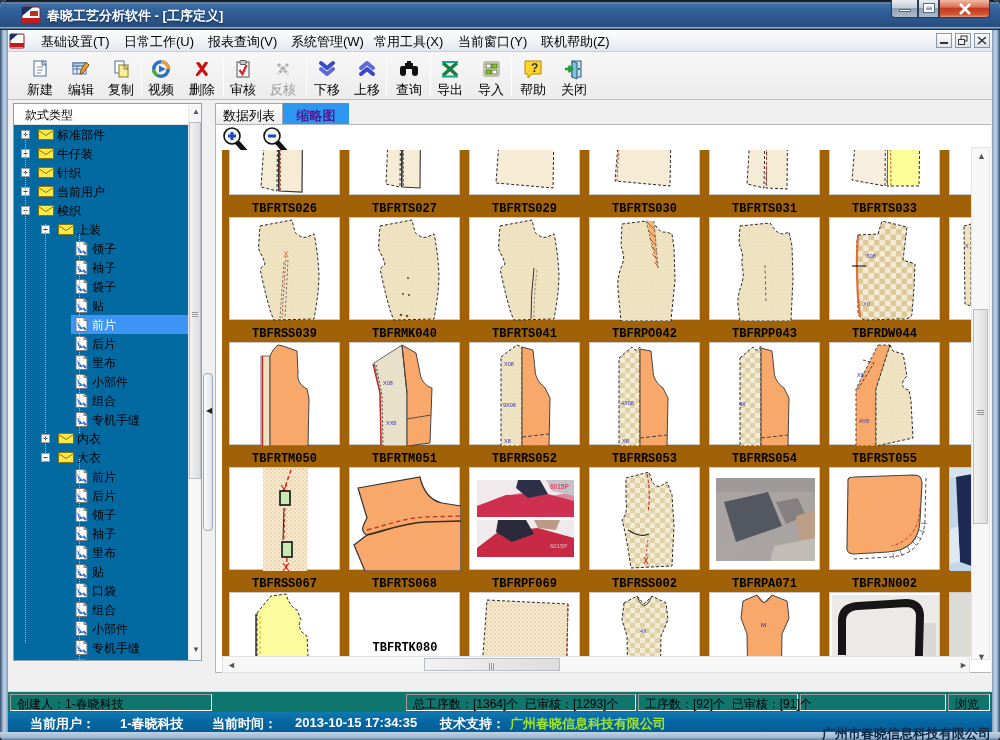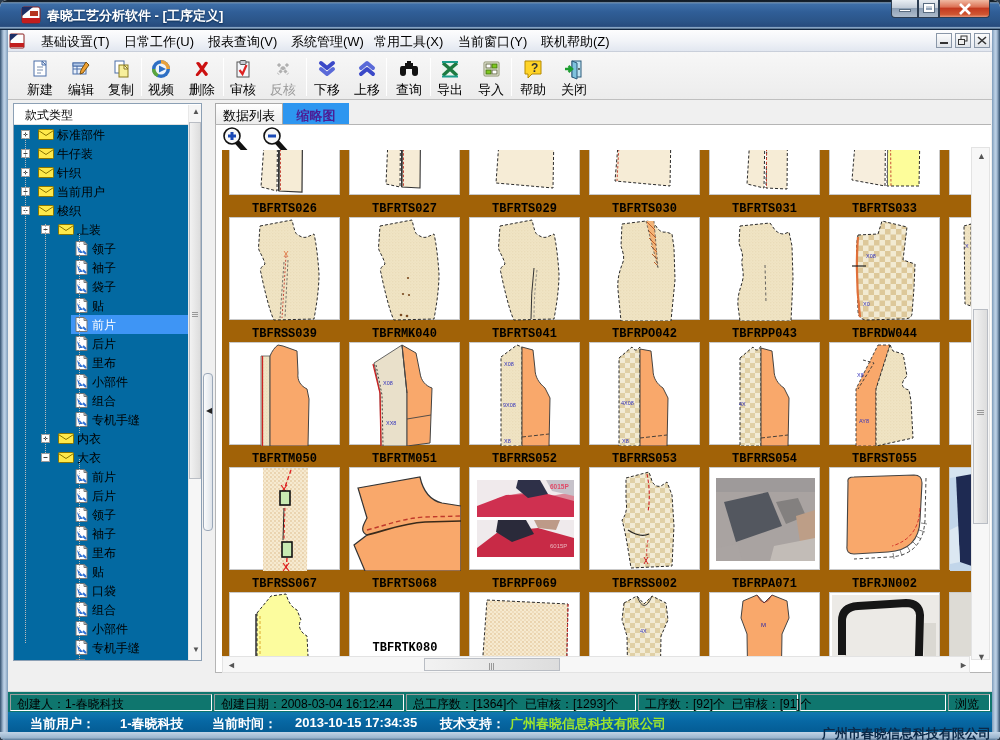--- a/index.html
+++ b/index.html
@@ -1565,21 +1565,20 @@
     <div class="arr" style="left:5px;top:505px">▼</div>
   </div>
   <div id="hsb" class="abs">
     <div class="arr" style="left:4px;top:4px">◄</div>
     <div class="sbthumb" style="left:201px;top:1px;width:136px;height:13px"></div>
     <div class="abs" style="left:266px;top:6px;width:1px;height:7px;background:#999;box-shadow:2px 0 #999,4px 0 #999"></div>
     <div class="arr" style="left:736px;top:4px">►</div>
   </div>
   <div id="statusbar" class="abs">
     <div class="abs ssec" style="left:2px;width:202px">创建人：1-春晓科技</div>
-    <div class="abs ssec" style="left:206px;width:190px">创建日期：2008-03-04 16:12:44</div>
     <div class="abs ssec" style="left:398px;width:230px">总工序数：[1364]个&nbsp;&nbsp;已审核：[1293]个</div>
     <div class="abs ssec" style="left:630px;width:160px">工序数：[92]个&nbsp;&nbsp;已审核：[91]个</div>
     <div class="abs ssec" style="left:792px;width:146px"></div>
     <div class="abs ssec" style="left:940px;width:42px">浏览</div>
   </div>
   <div id="bluebar" class="abs">
     <div class="abs bsec" style="left:22px">当前用户：</div>
     <div class="abs bsec" style="left:112px">1-春晓科技</div>
     <div class="abs bsec" style="left:204px">当前时间：</div>
     <div class="abs bsec" style="left:287px">2013-10-15 17:34:35</div>

